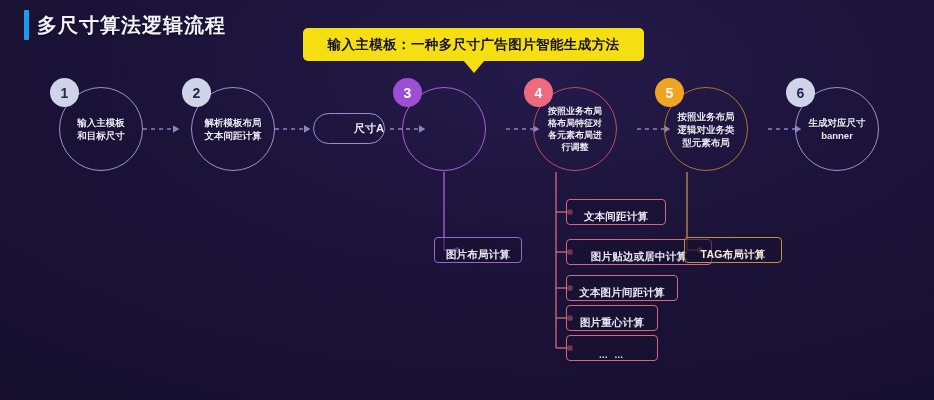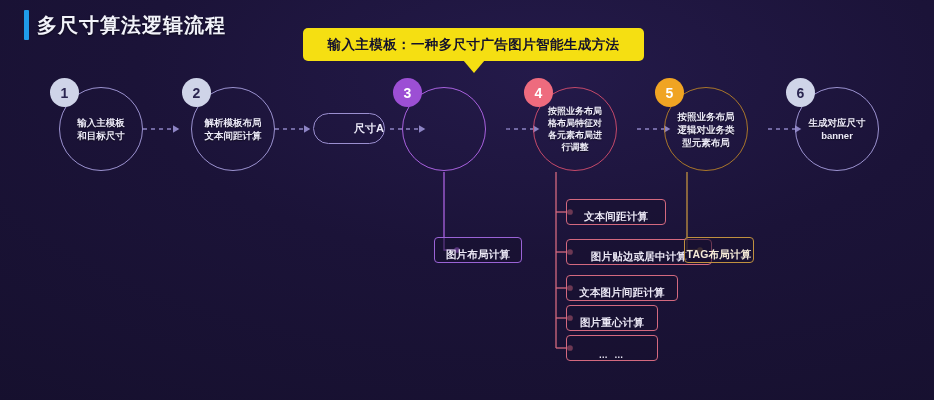--- a/index.html
+++ b/index.html
@@ -279,18 +279,18 @@
   <div class="sub pink" style="left:566px; top:305px; width:92px;">
     <span class="sub-label">图片重心计算</span>
   </div>
   <div class="sub pink" style="left:566px; top:275px; width:112px;">
     <span class="sub-label">文本图片间距计算</span>
   </div>
   <div class="sub pink" style="left:566px; top:335px; width:92px;">
     <span class="sub-label" style="font-size:9px; letter-spacing:2px;">… …</span>
   </div>
 
-  <div class="sub gold" style="left:684px; top:237px; width:70px;">
+  <div class="sub gold" style="left:684px; top:237px; width:98px;">
     <span class="sub-label">TAG布局计算</span>
   </div>
 
 
 </div>
 
 </body></html>

